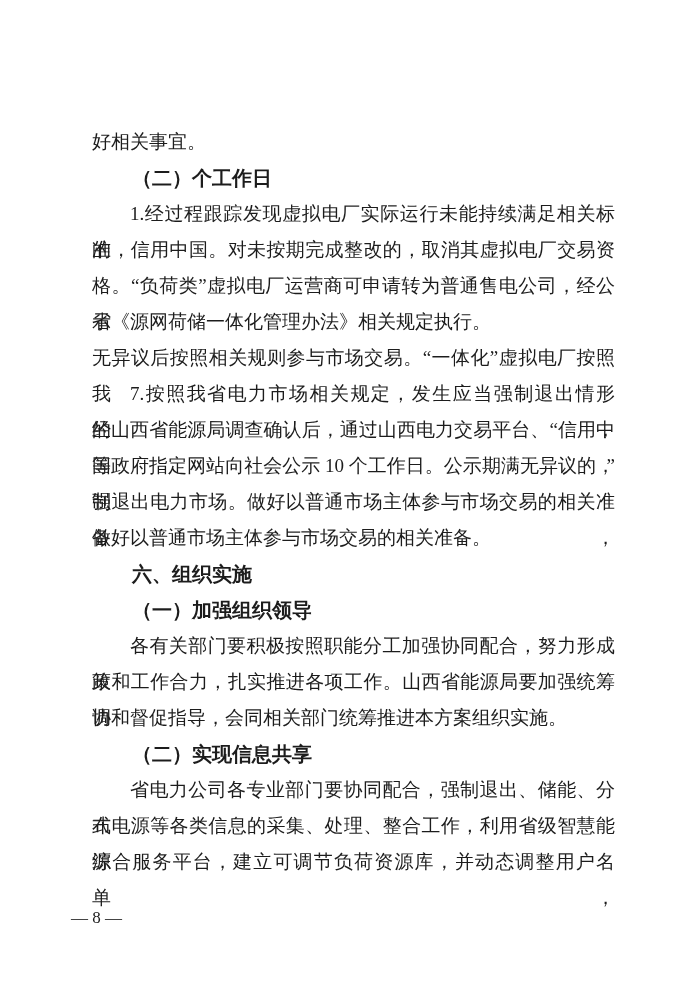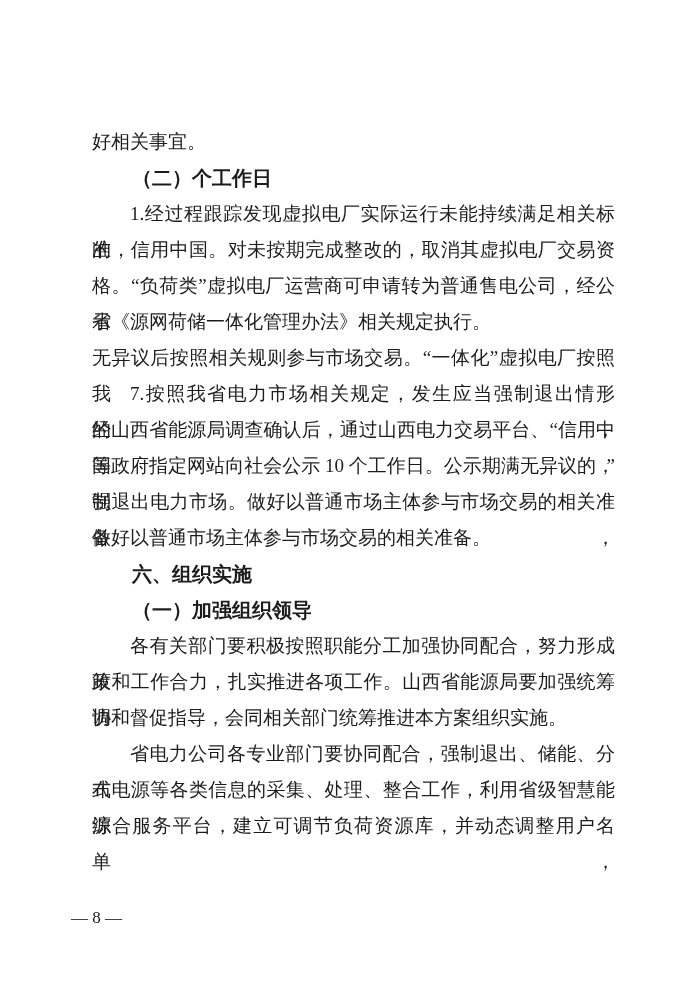--- a/index.html
+++ b/index.html
@@ -71,20 +71,23 @@
         <div class="line ind">六、组织实施</div>
       </div>
       <div class="para heading">
         <div class="line ind">（一）加强组织领导</div>
       </div>
       <div class="para body">
         <div class="line just ind">各有关部门要积极按照职能分工加强协同配合，努力形成政</div>
         <div class="line just">策和工作合力，扎实推进各项工作。山西省能源局要加强统筹协</div>
         <div class="line">调和督促指导，会同相关部门统筹推进本方案组织实施。</div>
       </div>
+      <div class="para heading">
+        <div class="line ind">（二）实现信息共享</div>
+      </div>
       <div class="para body">
         <div class="line just ind">省电力公司各专业部门要协同配合，强制退出、储能、分布</div>
         <div class="line just">式电源等各类信息的采集、处理、整合工作，利用省级智慧能源</div>
         <div class="line just">综合服务平台，建立可调节负荷资源库，并动态调整用户名单，</div>
       </div>
     </div>
   <div class="footer">— 8 —</div>
 </div>
 
 </body></html>

